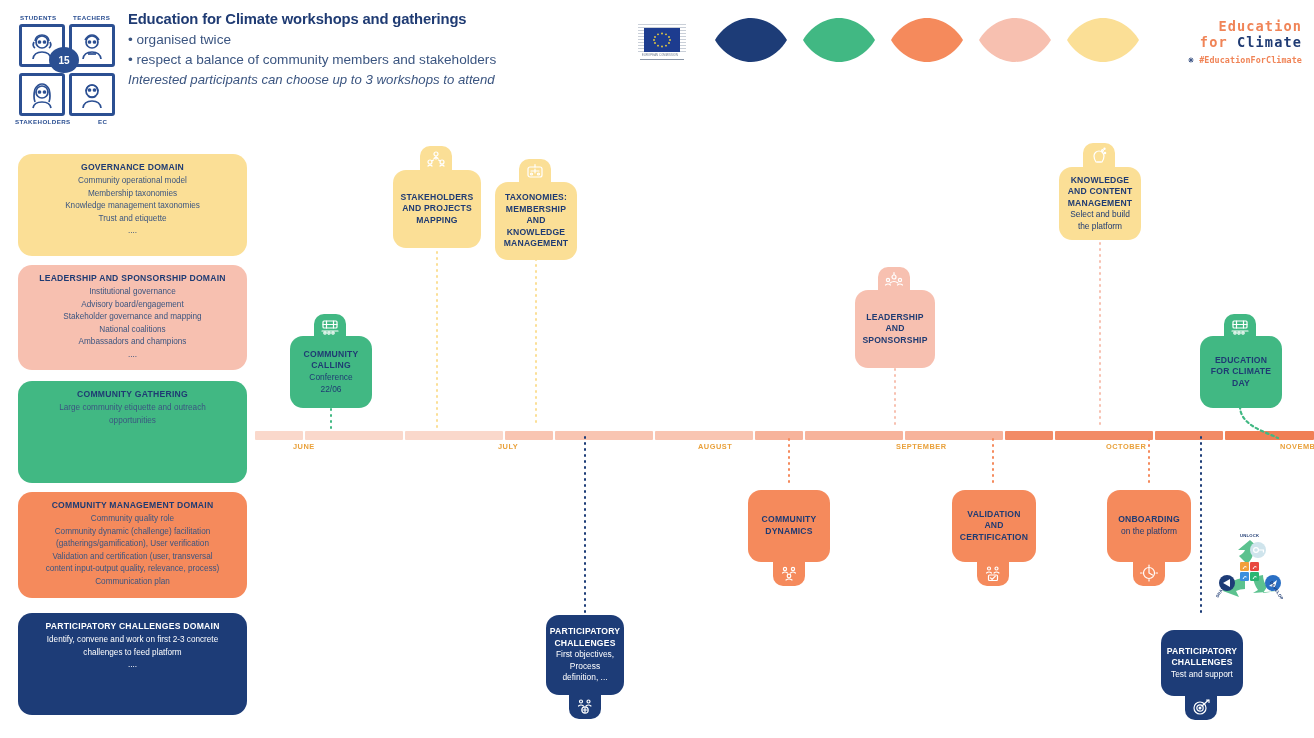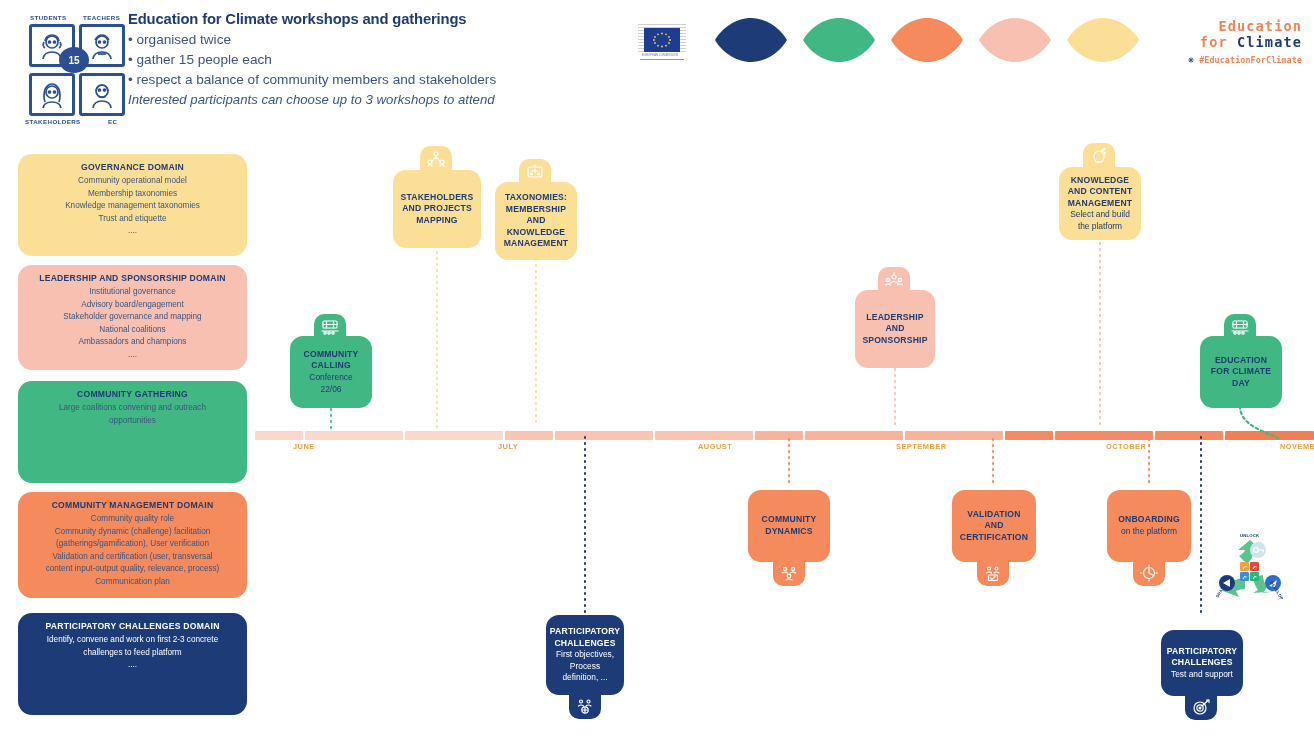--- a/index.html
+++ b/index.html
@@ -6,21 +6,21 @@
   body{
     width:1314px;height:738px;background:#ffffff;overflow:hidden;
     font-family:"Liberation Sans", sans-serif;
     color:#1f3b73;position:relative;
   }
   .canvas{position:absolute;inset:0;}
 
   
   .header{position:absolute;left:0;top:0;width:1314px;height:135px;}
 
-  .persona-block{position:absolute;left:25px;top:14px;width:110px;height:112px;}
+  .persona-block{position:absolute;left:15px;top:14px;width:110px;height:112px;}
   .persona-lbl{position:absolute;font-size:6.2px;font-weight:bold;letter-spacing:.4px;color:#2b4f92;}
   .pl-students{left:5px;top:0px;}
   .pl-teachers{left:58px;top:0px;}
   .pl-stake{left:0px;top:104px;}
   .pl-ec{left:83px;top:104px;}
   .pgrid{position:absolute;left:4px;top:10px;width:100px;height:92px;}
   .pcell{position:absolute;width:46px;height:43px;border:3px solid #2b4f92;border-radius:3px;box-sizing:border-box;background:#fff;}
   .pc1{left:0;top:0}.pc2{left:50px;top:0}.pc3{left:0;top:49px}.pc4{left:50px;top:49px}
   .pcell svg{position:absolute;left:50%;top:50%;transform:translate(-50%,-50%);}
   .badge15{position:absolute;left:34px;top:33px;width:30px;height:26px;border-radius:50%;
@@ -145,21 +145,20 @@
           </g>
             </svg>
         </div>
       </div>
       <div class="badge15">15</div>
     </div>
 
     <div class="head-text">
       <div class="head-title">Education for Climate workshops and gatherings</div>
       <div class="head-line">• organised twice</div>
-      <div class="head-line">• gather 15 people each</div>
       <div class="head-line">• respect a balance of community members and stakeholders</div>
       <div class="head-italic">Interested participants can choose up to 3 workshops to attend</div>
     </div>
 
     <div class="eu-flag">
       <div class="ln" style="left:4px;top:6px;width:48px;"></div>
       <div class="ln" style="left:4px;top:9px;width:48px;"></div>
       <div class="ln" style="left:4px;top:12px;width:48px;"></div>
       <div class="ln" style="left:4px;top:15px;width:48px;"></div>
       <div class="ln" style="left:4px;top:18px;width:48px;"></div>
@@ -238,21 +237,21 @@
     <div class="dline">Institutional governance</div>
     <div class="dline">Advisory board/engagement</div>
     <div class="dline">Stakeholder governance and mapping</div>
     <div class="dline">National coalitions</div>
     <div class="dline">Ambassadors and champions</div>
     <div class="dline">....</div>
   </div>
 
   <div class="domain" style="top:381px;height:102px;background:#41b883;">
     <div class="dtitle">COMMUNITY GATHERING</div>
-    <div class="dline">Large coalitions convening and outreach</div>
+    <div class="dline">Large community etiquette and outreach</div>
     <div class="dline">opportunities</div>
   </div>
 
   <div class="domain" style="top:492px;height:106px;background:#f58a5c;">
     <div class="dtitle">COMMUNITY MANAGEMENT DOMAIN</div>
     <div class="dline">Community quality role</div>
     <div class="dline">Community dynamic (challenge) facilitation</div>
     <div class="dline">(gatherings/gamification), User verification</div>
     <div class="dline">Validation and certification (user, transversal</div>
     <div class="dline">content input-output quality, relevance, process)</div>

